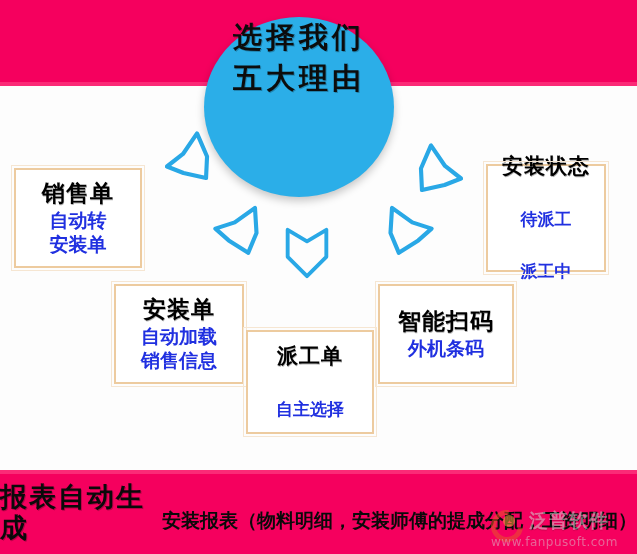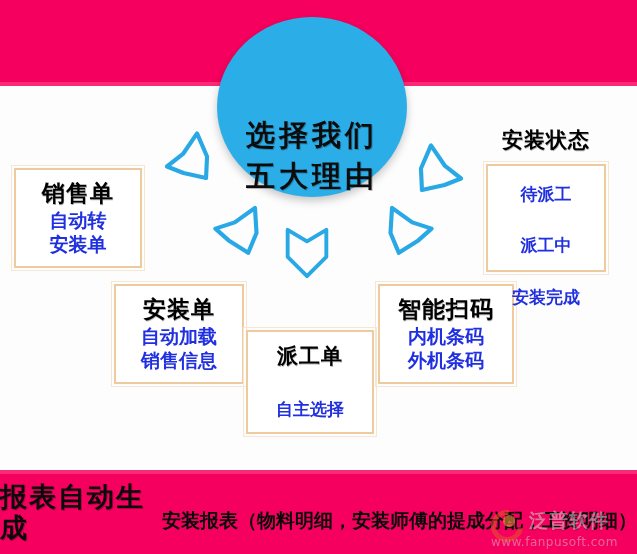--- a/index.html
+++ b/index.html
@@ -38,31 +38,31 @@
     width: 100%;
     height: 4px;
     background: #fb2a77;
   }
   .seam-top { top: 82px; }
   .seam-bottom { top: 470px; }
 
   
   .circle {
     position: absolute;
-    left: 217px;
+    left: 204px;
     top: 17px;
     width: 190px;
     height: 180px;
     border-radius: 50%;
     background: #2baee8;
     box-shadow: 0 4px 9px rgba(0,0,0,0.22);
     display: flex;
     flex-direction: column;
     align-items: center;
-    justify-content: flex-end;
+    justify-content: flex-start;
     z-index: 6;
   }
   .circle-line {
     color: #0c0c0c;
     font-family: "DejaVu Serif", "Liberation Serif", serif;
     font-weight: 700;
     font-size: 29px;
     letter-spacing: 4px;
     line-height: 1.42;
     text-shadow: 1px 1px 0 rgba(0,0,0,0.25);
@@ -258,29 +258,27 @@
     <div class="box-sub">销售信息</div>
   </div>
 
   <div class="box compact" id="box-dispatch">
     <div class="box-title">派工单</div>
     <div class="box-sub">自主选择</div>
   </div>
 
   <div class="box" id="box-scan">
     <div class="box-title">智能扫码</div>
-    <div class="box-sub">内机条码</div>
     <div class="box-sub">外机条码</div>
   </div>
 
   <div class="box compact" id="box-status">
     <div class="box-title">安装状态</div>
     <div class="box-sub">待派工</div>
     <div class="box-sub">派工中</div>
-    <div class="box-sub">安装完成</div>
   </div>
 
   <div class="band band-bottom"></div>
   <div class="band-seam seam-bottom"></div>
 
   <div class="banner-wrap">
     <div class="banner-title">报表自动生成</div>
     <div class="banner-sub">安装报表（物料明细，安装师傅的提成分配，工资明细）</div>
   </div>
 

